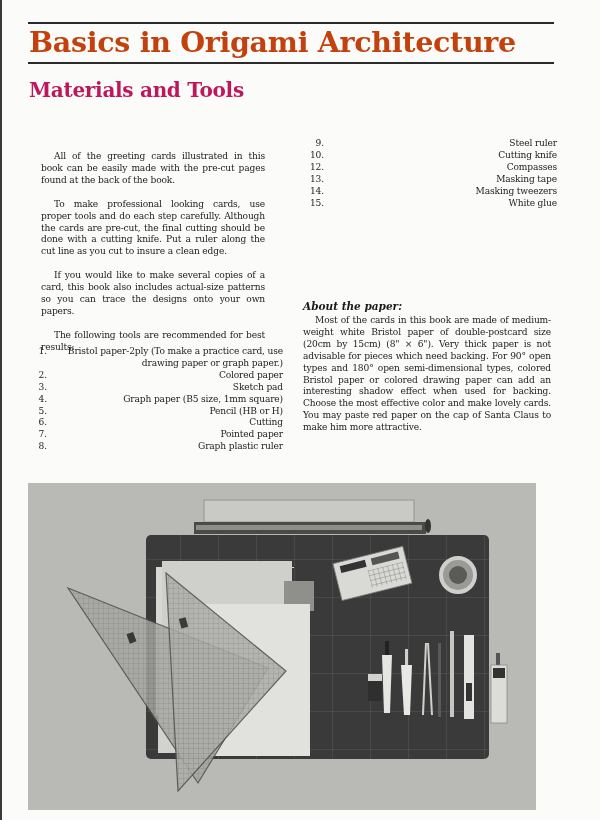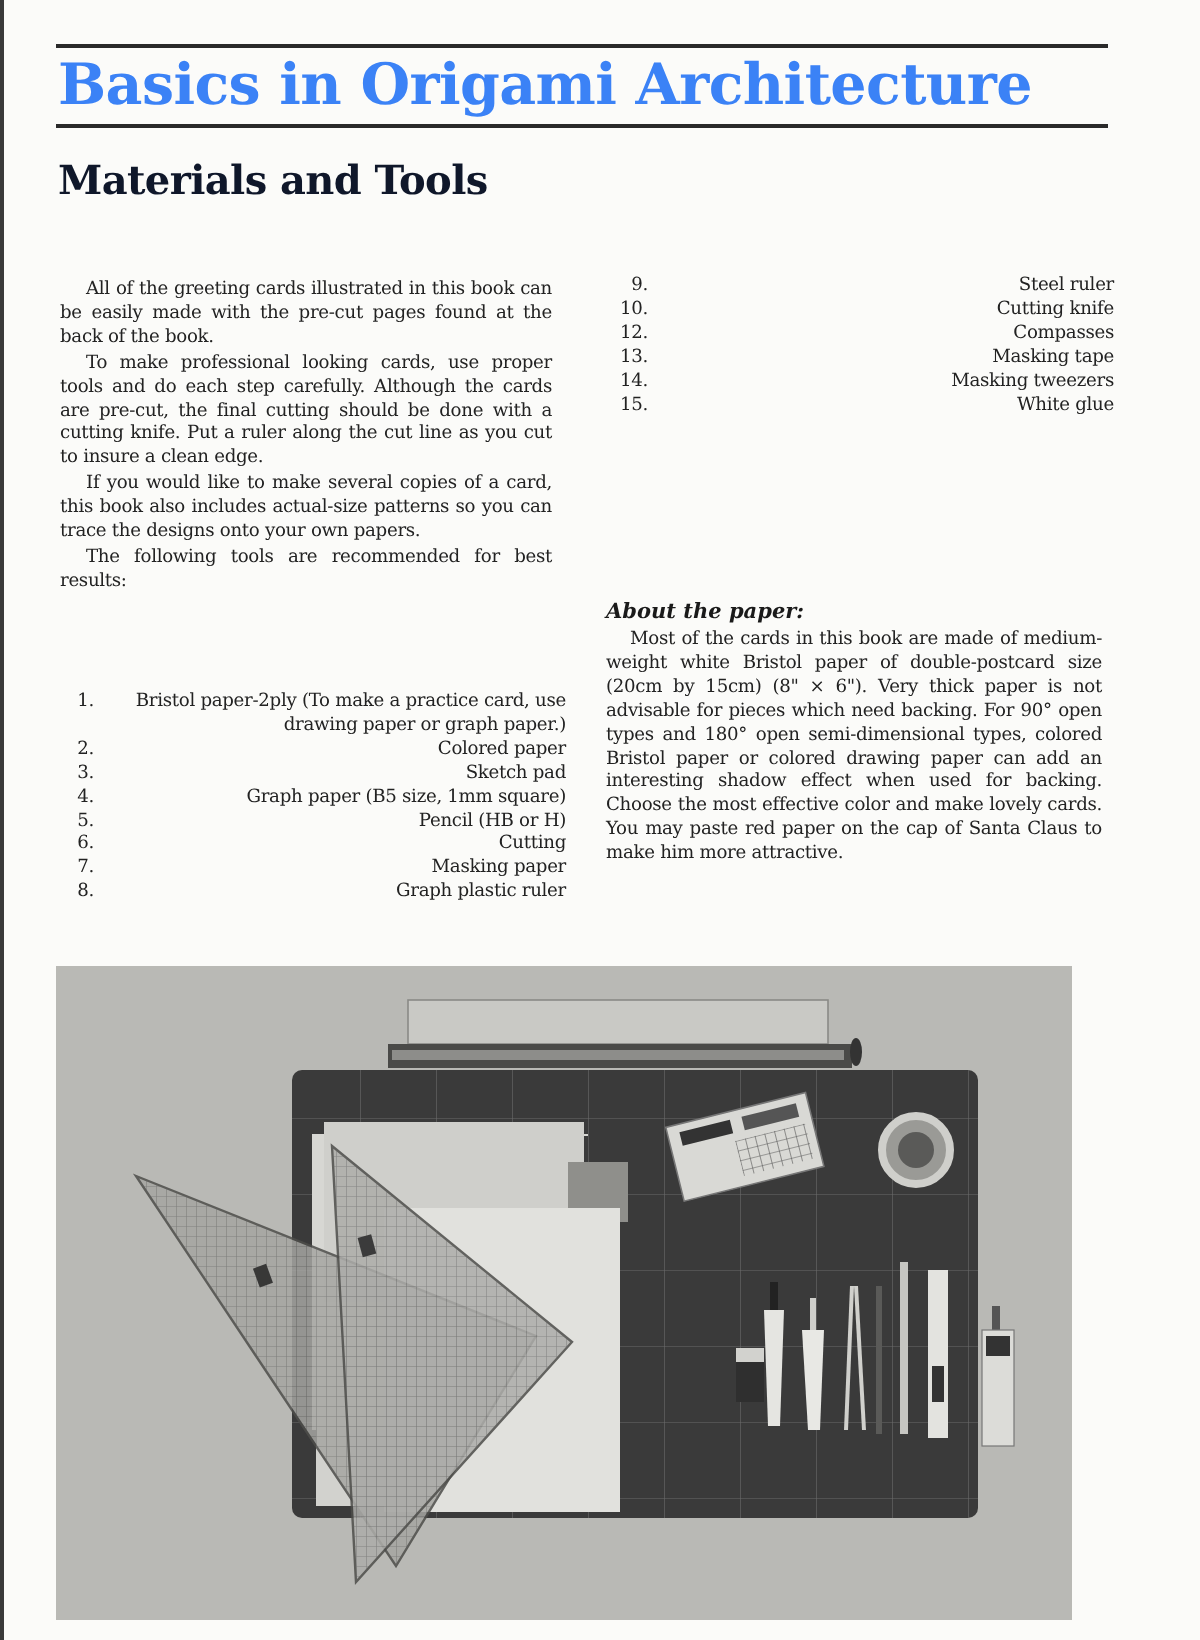--- a/index.html
+++ b/index.html
@@ -11,33 +11,33 @@
     color: #1a1a1a;
   }
   .left-edge { position: absolute; left: 0; top: 0; width: 2px; height: 820px; background: #3a3a3a; }
   .rule { position: absolute; left: 28px; width: 526px; height: 2px; background: #2a2a2a; }
   .rule.top { top: 22px; }
   .rule.bottom { top: 62px; }
   .title {
     position: absolute; left: 29px; top: 22px; width: 530px;
     font-family: "DejaVu Serif", serif; font-weight: bold;
     font-size: 28.5px; letter-spacing: -0.3px; line-height: 40px;
-    white-space: nowrap; color: #3b82f6;
+    white-space: nowrap; color: #c2410c;
   }
   .subtitle {
     position: absolute; left: 29px; top: 78px;
     font-family: "DejaVu Serif", serif; font-weight: bold;
-    font-size: 20px; letter-spacing: -0.3px; color: #0f172a; white-space: nowrap;
+    font-size: 20px; letter-spacing: -0.3px; color: #be185d; white-space: nowrap;
   }
   .body-text {
     font-family: "DejaVu Serif", serif; font-size: 9.1px; line-height: 11.9px;
     color: #222; text-align: justify; letter-spacing: -0.15px;
   }
   .col-left { position: absolute; left: 29px; top: 139px; width: 248px; }
-  .col-left p { margin: 1px; text-indent: 13px; }
+  .col-left p { margin: 12px; text-indent: 13px; }
   .tools-list-left { position: absolute; left: 33px; top: 346px; width: 250px; margin: 0; padding: 0; list-style: none; }
   .tools-list-right { position: absolute; left: 307px; top: 138px; width: 250px; margin: 0; padding: 0; list-style: none; }
   .tools-list-left li, .tools-list-right li {
     font-family: "DejaVu Serif", serif; font-size: 9.1px; line-height: 11.9px; color: #222;
     display: flex; letter-spacing: -0.15px;
   }
   .num { display: inline-block; width: 14px; flex: 0 0 auto; text-align: right; margin-right: 3px; }
   .tools-list-right .num { width: 17px; }
   .item-text { flex: 1 1 auto; text-align: right; }
   .about-title {
@@ -92,21 +92,21 @@
   <li>
       <span class="num">5.</span>
       <span class="item-text">Pencil (HB or H)</span>
     </li>
   <li>
       <span class="num">6.</span>
       <span class="item-text">Cutting</span>
     </li>
   <li>
       <span class="num">7.</span>
-      <span class="item-text">Masking paper</span>
+      <span class="item-text">Pointed paper</span>
     </li>
   <li>
       <span class="num">8.</span>
       <span class="item-text">Graph plastic ruler</span>
     </li>
 </ul>
 
 <ul class="tools-list-right">
   <li>
       <span class="num">9.</span>

